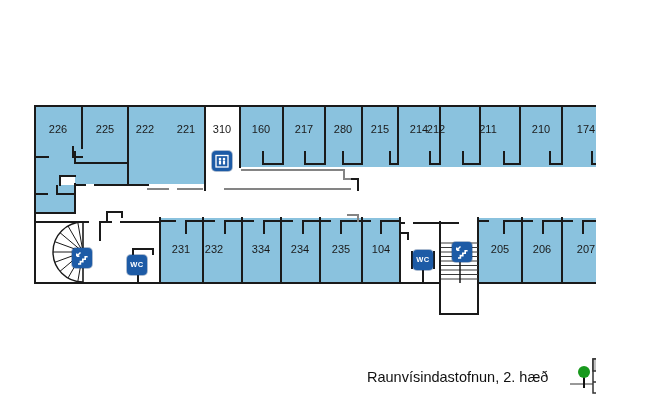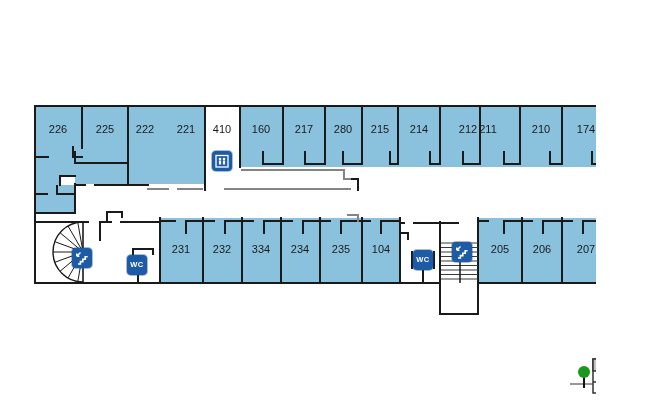--- a/index.html
+++ b/index.html
@@ -68,33 +68,33 @@
     <g>
       <path d="M584,377 V388" stroke="#111" stroke-width="2" fill="none"></path>
       <circle cx="584" cy="372" r="6" fill="#18991D"></circle>
     </g>
   </svg>
 
   <div class="rlabel rt" style="left:58px">226</div>
   <div class="rlabel rt" style="left:105px">225</div>
   <div class="rlabel rt" style="left:145px">222</div>
   <div class="rlabel rt" style="left:186px">221</div>
-  <div class="rlabel rt" style="left:222px">410</div>
+  <div class="rlabel rt" style="left:222px">310</div>
   <div class="rlabel rt" style="left:261px">160</div>
   <div class="rlabel rt" style="left:304px">217</div>
   <div class="rlabel rt" style="left:343px">280</div>
   <div class="rlabel rt" style="left:380px">215</div>
   <div class="rlabel rt" style="left:419px">214</div>
-  <div class="rlabel rt" style="left:468px">212</div>
+  <div class="rlabel rt" style="left:436px">212</div>
   <div class="rlabel rt" style="left:488px">211</div>
   <div class="rlabel rt" style="left:541px">210</div>
   <div class="rlabel rt" style="left:586px">174</div>
 
   <div class="rlabel rb" style="left:181px">231</div>
-  <div class="rlabel rb" style="left:222px">232</div>
+  <div class="rlabel rb" style="left:214px">232</div>
   <div class="rlabel rb" style="left:261px">334</div>
   <div class="rlabel rb" style="left:300px">234</div>
   <div class="rlabel rb" style="left:341px">235</div>
   <div class="rlabel rb" style="left:381px">104</div>
   <div class="rlabel rb" style="left:500px">205</div>
   <div class="rlabel rb" style="left:542px">206</div>
   <div class="rlabel rb" style="left:586px">207</div>
 
   <div class="picon" style="left:72px;top:248px">
     <svg width="20" height="20" viewBox="0 0 20 20">
@@ -121,14 +121,15 @@
     <span class="wc-text">WC</span>
   </div>
 
   <div class="picon" style="left:452px;top:242px">
     <svg width="20" height="20" viewBox="0 0 20 20">
       <path d="M6,16 h2.4 v-2.4 h2.4 v-2.4 h2.4 v-2.4 h2.4" stroke="#fff" stroke-width="1.6" fill="none"></path>
       <path d="M8.5,4.5 L4.7,8.3 M4.7,8.3 V5.6 M4.7,8.3 H7.4" stroke="#fff" stroke-width="1.4" fill="none"></path>
     </svg>
   </div>
 
+  <div id="caption">Raunvísindastofnun, 2. hæð</div>
 
 </div>
 
 </body></html>

